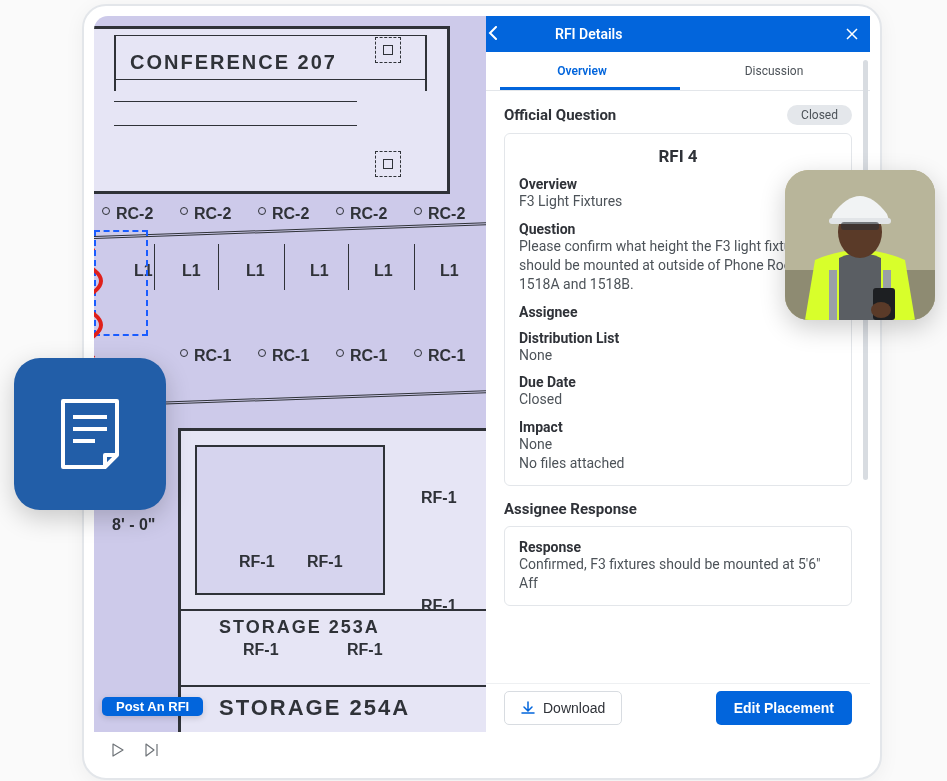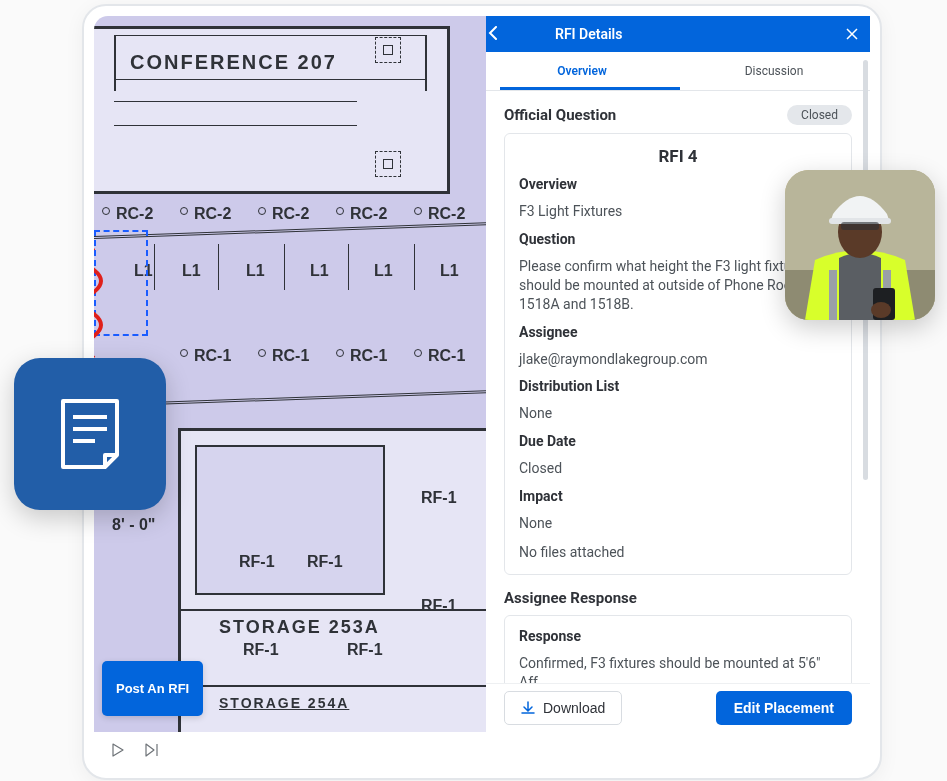--- a/index.html
+++ b/index.html
@@ -18,37 +18,37 @@
   .bp-box { position:absolute; background:rgba(255,255,255,0.5); border:3px solid #2f3238; }
   .box-conf { left:0px; top:10px; width:356px; height:168px; border-left:none;}
   .box-storage { left:84px; top:412px; width:400px; height:400px; }
   .bp-label { position:absolute; font-family: Arial, sans-serif; font-weight:700; letter-spacing:2px; color:#2f3238; }
   .small-label { position:absolute; font-family: Arial, sans-serif; font-size:16px; font-weight:600; color:#2f3238; }
   .hatch-band { position:absolute; left:0; top:178px; width:100%; height:224px; background:#cdcaea; }
   .diag-line { position:absolute; left:0; width:500px; height:0; border-top:3px double #2f3238; transform-origin:left center; }
   .col-dot { position:absolute; width:8px; height:8px; border:1.5px solid #2f3238; border-radius:50%; background:#cdcaea; }
   .dashed-box { position:absolute; left:0px; top:214px; width:54px; height:106px; border:2px dashed #1a5cff; }
   .red-sq { position:absolute; left:-10px; top:232px; width:20px; height:110px; }
-  .post-rfi-btn { position:absolute; left:8px; bottom:16px; background:#0265dc; color:#fff; font-size:13px; font-weight:600; padding:20px 14px; border-radius:5px; border:none; cursor:pointer; box-shadow:0 2px 6px rgba(0,0,0,0.15); }
+  .post-rfi-btn { position:absolute; left:8px; bottom:16px; background:#0265dc; color:#fff; font-size:13px; font-weight:600; padding:2px 14px; border-radius:5px; border:none; cursor:pointer; box-shadow:0 2px 6px rgba(0,0,0,0.15); }
   
   .rfi-header { background:#0265dc; color:#fff; height:36px; display:flex; align-items:center; padding:0 2px; font-size:14px; font-weight:600; position:relative;gap:45px; }
   .rfi-header .back { margin-right:12px; cursor:pointer; }
   .rfi-header .close { position:absolute; right:12px; cursor:pointer; font-size:16px; }
   .rfi-tabs { display:flex; border-bottom:1px solid #e3e6ea; position:relative; }
   .rfi-tab { flex:1; text-align:center; padding:12px 0; font-size:12px; color:#4d5359; cursor:pointer; }
   .rfi-tab.active { color:#0265dc; font-weight:600; }
   .tab-underline { position:absolute; bottom:0; left:14px; width:180px; height:3px; background:#0265dc; }
   .rfi-scroll { flex:1; overflow-y:auto; padding:14px 18px 0 18px; }
   .section-row { display:flex; justify-content:space-between; align-items:center; margin-bottom:8px; }
   .section-title { font-size:15px; font-weight:700; color:#2f3238; }
   .status-pill { background:#e4e7eb; color:#4d5359; font-size:12px; padding:3px 14px; border-radius:12px; }
   .detail-card { border:1px solid #e3e6ea; border-radius:6px; padding:12px 14px; margin-bottom:14px; }
   .card-title { font-size:17px; font-weight:700; color:#2f3238; margin-bottom:10px;text-align:center; }
   .field-label { font-size:14px; font-weight:700; color:#2f3238; margin-top:10px; }
-  .field-value { font-size:14px; color:#4d5359; margin-top:10px; line-height:1.35; }
+  .field-value { font-size:14px; color:#4d5359; margin-top:0; line-height:1.35; }
   .rfi-footer { display:flex; justify-content:space-between; align-items:center; padding:7px 18px; border-top:1px solid #eef0f2; }
   .download-btn { display:flex; align-items:center; gap:8px; border:1px solid #d8dce1; background:#fff; color:#2f3238; font-size:14px; font-weight:500; padding:8px 16px; border-radius:5px; cursor:pointer; }
   .edit-btn { background:#0265dc; color:#fff; font-size:14px; font-weight:600; padding:9px 18px; border:none; border-radius:5px; cursor:pointer; }
   .scroll-indicator { position:absolute; right:2px; top:44px; width:5px; height:420px; background:#d8dce1; border-radius:3px; }
   
   .bottom-bar { height:36px; display:flex; align-items:center; padding:0 16px; gap:18px; }
   .play-icon { width:16px; height:16px; color:#6e7378; cursor:pointer; }
   
   .float-card { position:absolute; left:14px; top:358px; width:152px; height:152px; background:#225ea8; border-radius:26px; display:flex; align-items:center; justify-content:center; box-shadow:0 8px 26px rgba(0,0,0,0.2); }
   .avatar-card { position:absolute; right:12px; top:170px; width:150px; height:150px; border-radius:24px; overflow:hidden; box-shadow:0 8px 26px rgba(0,0,0,0.2); background:linear-gradient(135deg,#c2b280 0%, #8a8a6e 100%); }
@@ -123,21 +123,21 @@
 
         <div class="bp-box box-storage">
           <div style="position:absolute; left:14px; top:14px; width:190px; height:150px; background:#d6d4ee; border:2px solid #2f3238;"></div>
           <span class="small-label" style="left:240px; top:58px;">RF-1</span>
           <span class="small-label" style="left:58px; top:122px;">RF-1</span>
           <span class="small-label" style="left:126px; top:122px;">RF-1</span>
           <span class="small-label" style="left:240px; top:166px;">RF-1</span>
           <span class="bp-label" style="left:38px; top:186px; font-size:18px;">STORAGE  253A</span>
           <span class="small-label" style="left:62px; top:210px;">RF-1</span>
           <span class="small-label" style="left:166px; top:210px;">RF-1</span>
-          <span class="bp-label" style="left:38px; top:264px; font-size:14px;text-decoration:underline;">STORAGE  254A</span>
+          <span class="bp-label" style="left:38px; top:264px; font-size:22px;">STORAGE  254A</span>
           <div style="position:absolute; left:0; top:178px; right:0; border-top:2px solid #2f3238;"></div>
           <div style="position:absolute; left:0; top:254px; right:0; border-top:2px solid #2f3238;"></div>
         </div>
         <span class="small-label" style="top:500px; left:18px;">8' - 0"</span>
         <button class="post-rfi-btn">Post An RFI</button>
       </div>
 
       <div class="rfi-pane">
         <div class="rfi-header">
           <span class="back">
@@ -162,21 +162,20 @@
             <span class="section-title">Official Question</span>
             <span class="status-pill">Closed</span>
           </div>
           <div class="detail-card">
             <div class="card-title">RFI 4</div>
             <div class="field-label">Overview</div>
             <div class="field-value">F3 Light Fixtures</div>
             <div class="field-label">Question</div>
             <div class="field-value">Please confirm what height the F3 light fixtures should be mounted at outside of Phone Rooms 1518A and 1518B.</div>
             <div class="field-label">Assignee</div>
-            <div class="field-value">jlake@raymondlakegroup.com</div>
             <div class="field-label">Distribution List</div>
             <div class="field-value">None</div>
             <div class="field-label">Due Date</div>
             <div class="field-value">Closed</div>
             <div class="field-label">Impact</div>
             <div class="field-value">None</div>
             <div class="field-value">No files attached</div>
           </div>
           <div class="section-title" style="margin-bottom:8px;">Assignee Response</div>
           <div class="detail-card">

